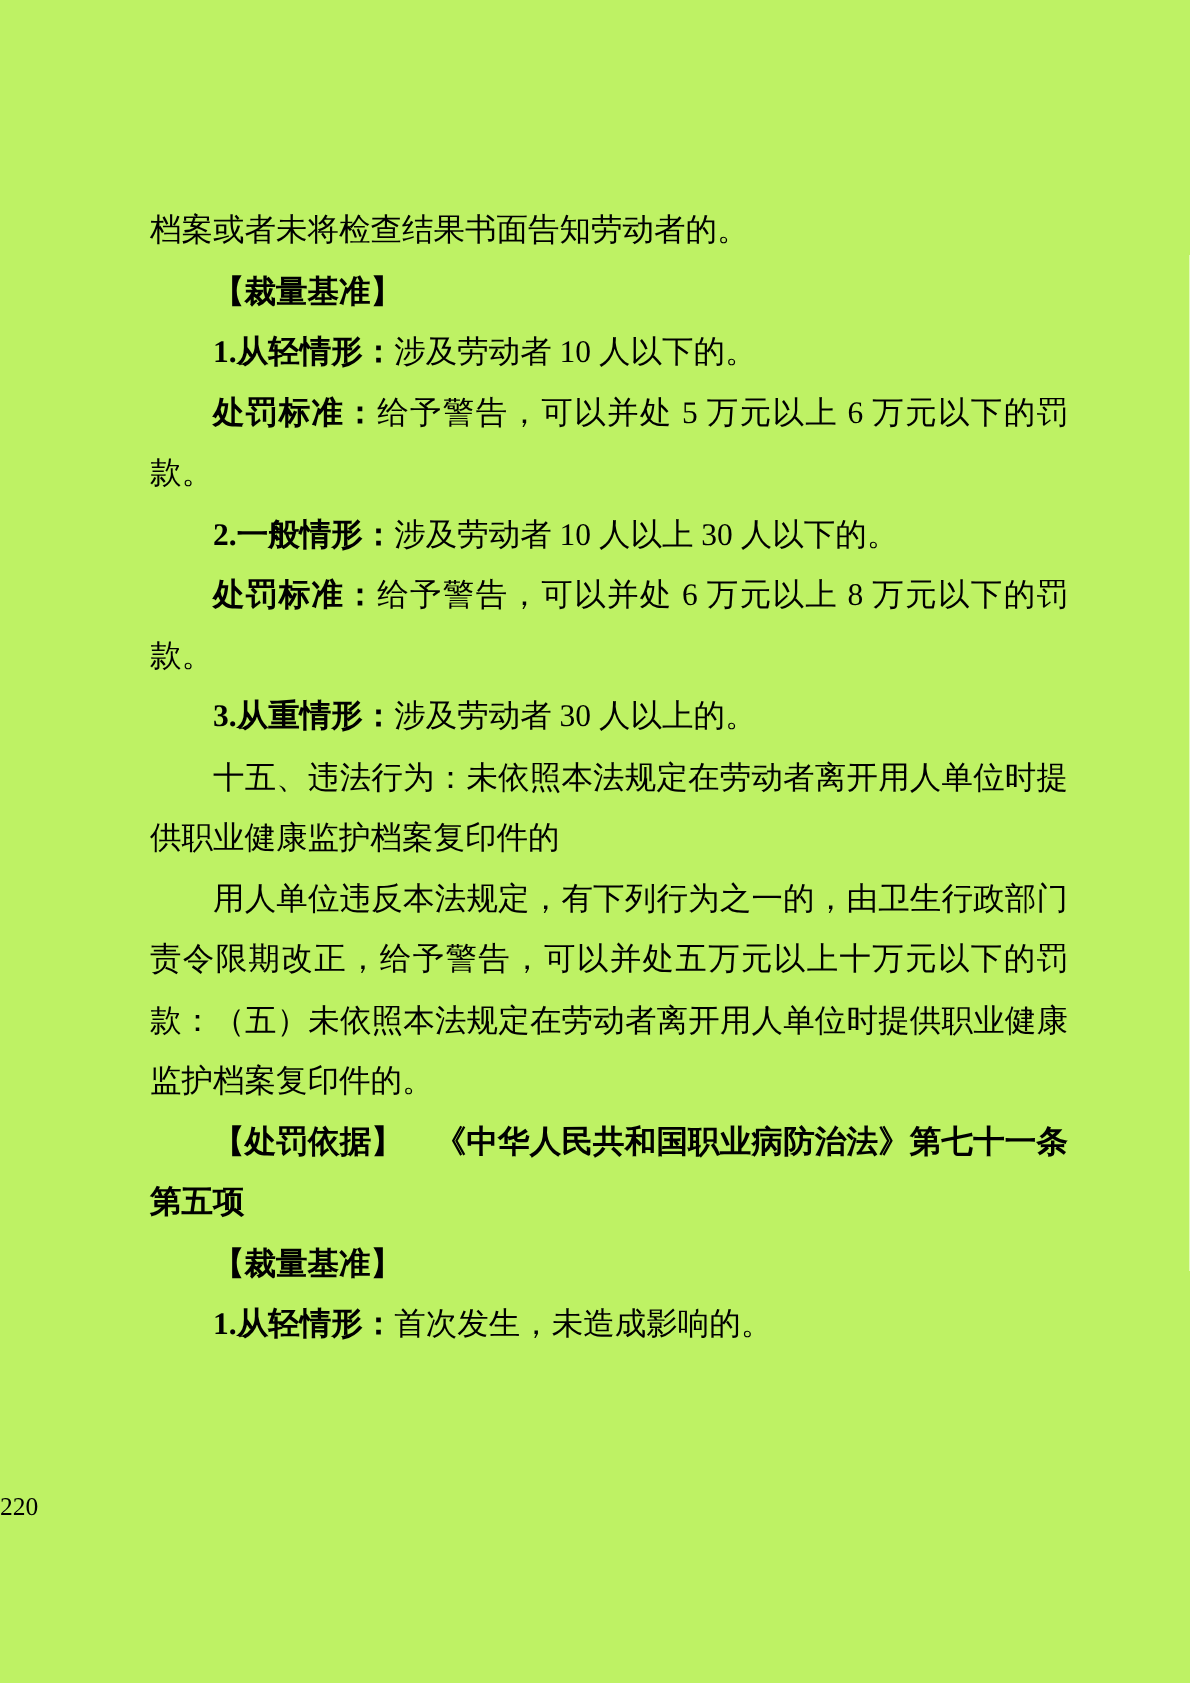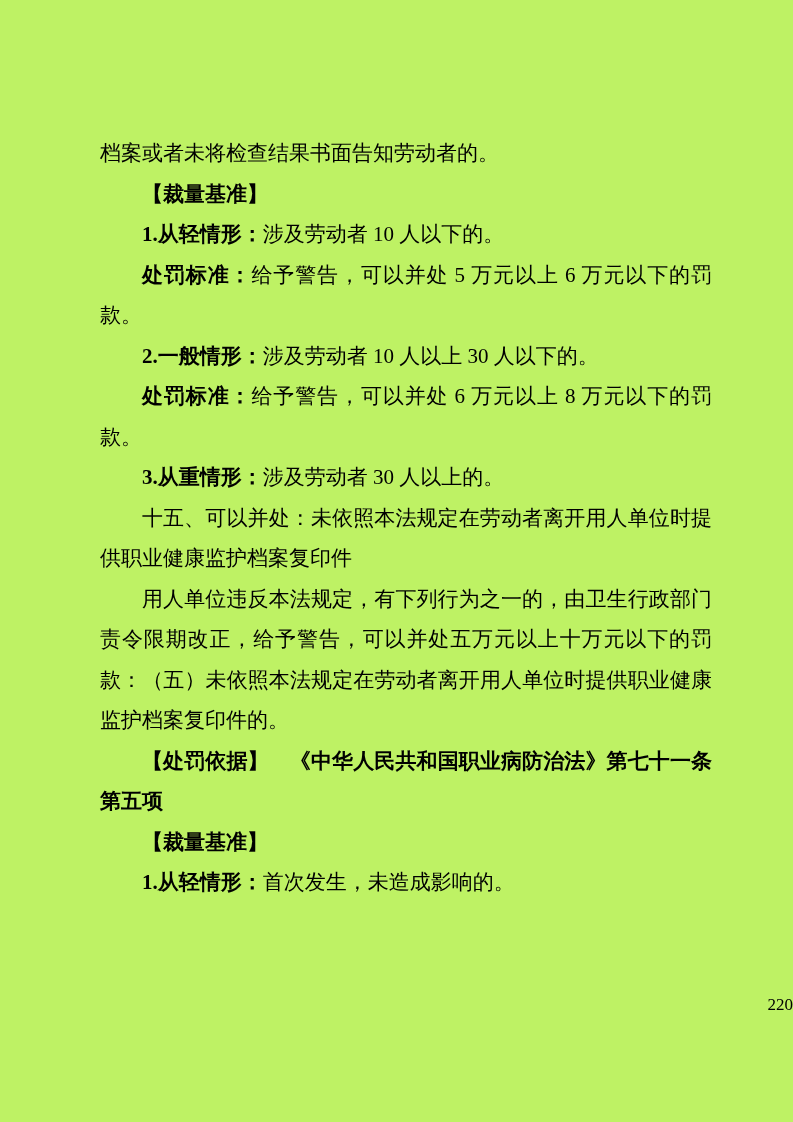--- a/index.html
+++ b/index.html
@@ -35,37 +35,37 @@
     text-indent: 0;
   }
   .run-bold {
     font-weight: bold;
   }
   .page-number {
     position: absolute;
     left: 0;
     right: 0;
     top: 994px;
-    text-align: right;
+    text-align: left;
     font-size: 17px;
     line-height: 22px;
   }
 </style>
 </head>
 <body>
 
 <div class="page">
   <div class="content" id="doc-body">
       <p class="para no-indent"><span class="run-normal">档案或者未将检查结果书面告知劳动者的。</span></p>
       <p class="para"><span class="run-bold">【裁量基准】</span></p>
       <p class="para"><span class="run-bold">1.从轻情形：</span><span class="run-normal">涉及劳动者 10 人以下的。</span></p>
       <p class="para"><span class="run-bold">处罚标准：</span><span class="run-normal">给予警告，可以并处 5 万元以上 6 万元以下的罚款。</span></p>
       <p class="para"><span class="run-bold">2.一般情形：</span><span class="run-normal">涉及劳动者 10 人以上 30 人以下的。</span></p>
       <p class="para"><span class="run-bold">处罚标准：</span><span class="run-normal">给予警告，可以并处 6 万元以上 8 万元以下的罚款。</span></p>
       <p class="para"><span class="run-bold">3.从重情形：</span><span class="run-normal">涉及劳动者 30 人以上的。</span></p>
-      <p class="para"><span class="run-normal">十五、可以并处：未依照本法规定在劳动者离开用人单位时提供职业健康监护档案复印件</span></p>
+      <p class="para"><span class="run-normal">十五、违法行为：未依照本法规定在劳动者离开用人单位时提供职业健康监护档案复印件的</span></p>
       <p class="para"><span class="run-normal">用人单位违反本法规定，有下列行为之一的，由卫生行政部门责令限期改正，给予警告，可以并处五万元以上十万元以下的罚款：（五）未依照本法规定在劳动者离开用人单位时提供职业健康监护档案复印件的。</span></p>
       <p class="para"><span class="run-bold">【处罚依据】</span><span class="run-bold">　《中华人民共和国职业病防治法》第七十一条第五项</span></p>
       <p class="para"><span class="run-bold">【裁量基准】</span></p>
       <p class="para"><span class="run-bold">1.从轻情形：</span><span class="run-normal">首次发生，未造成影响的。</span></p>
     </div>
   <div class="page-number">220</div>
 </div>
 
 </body></html>

